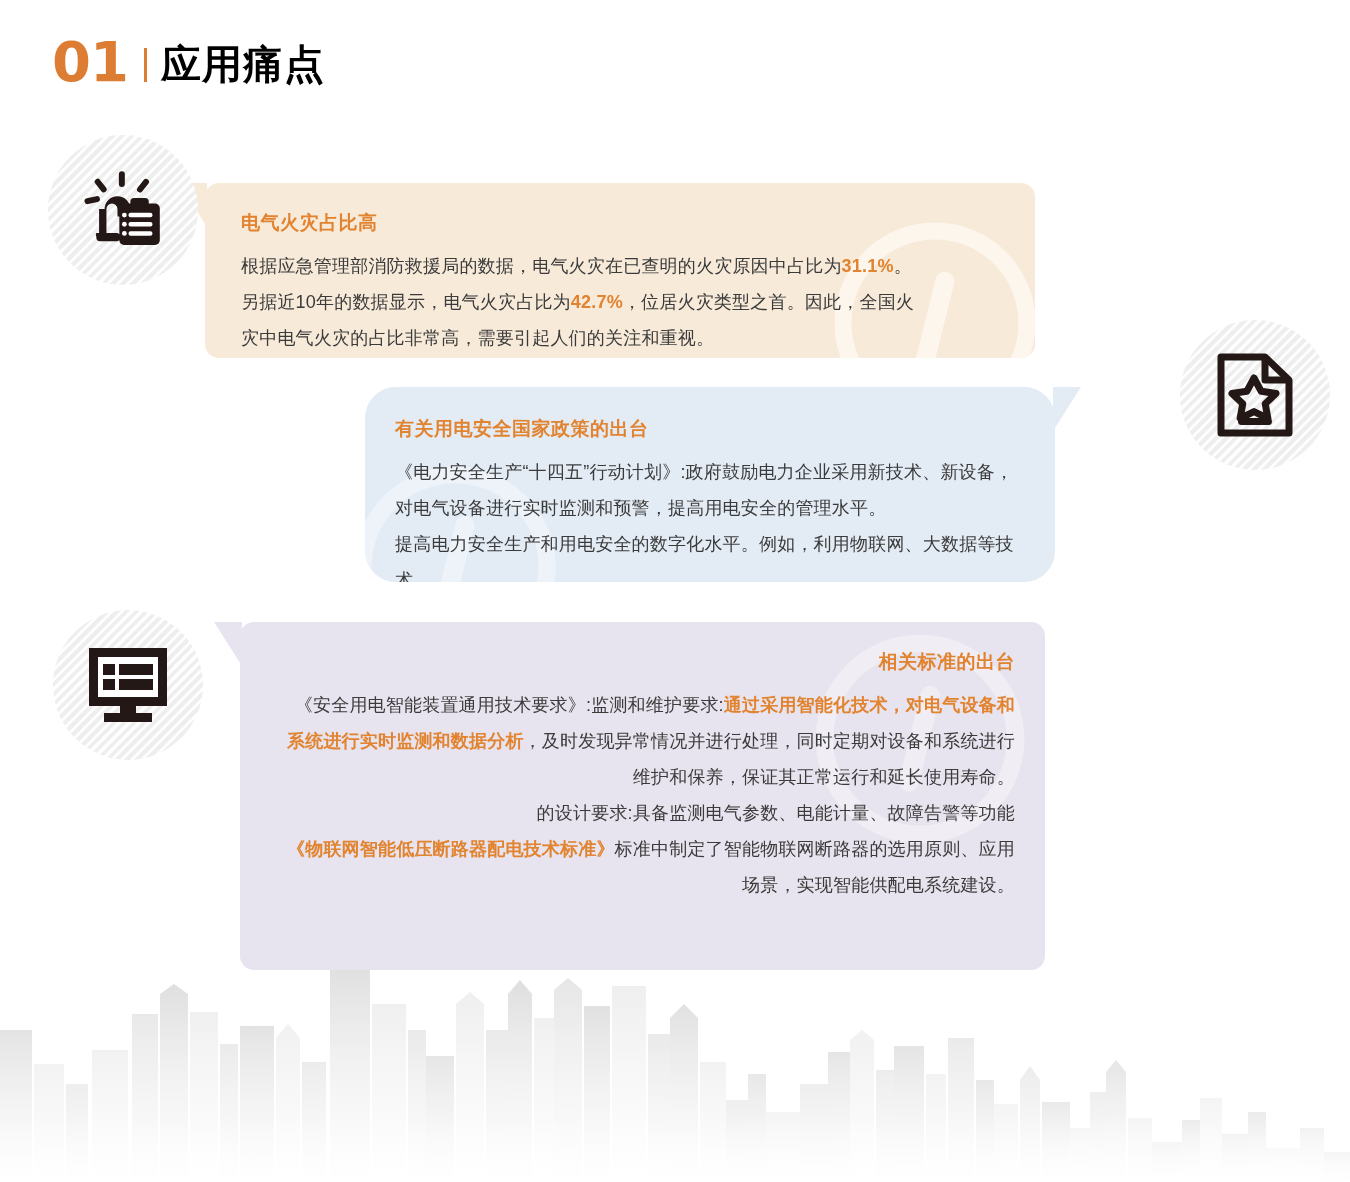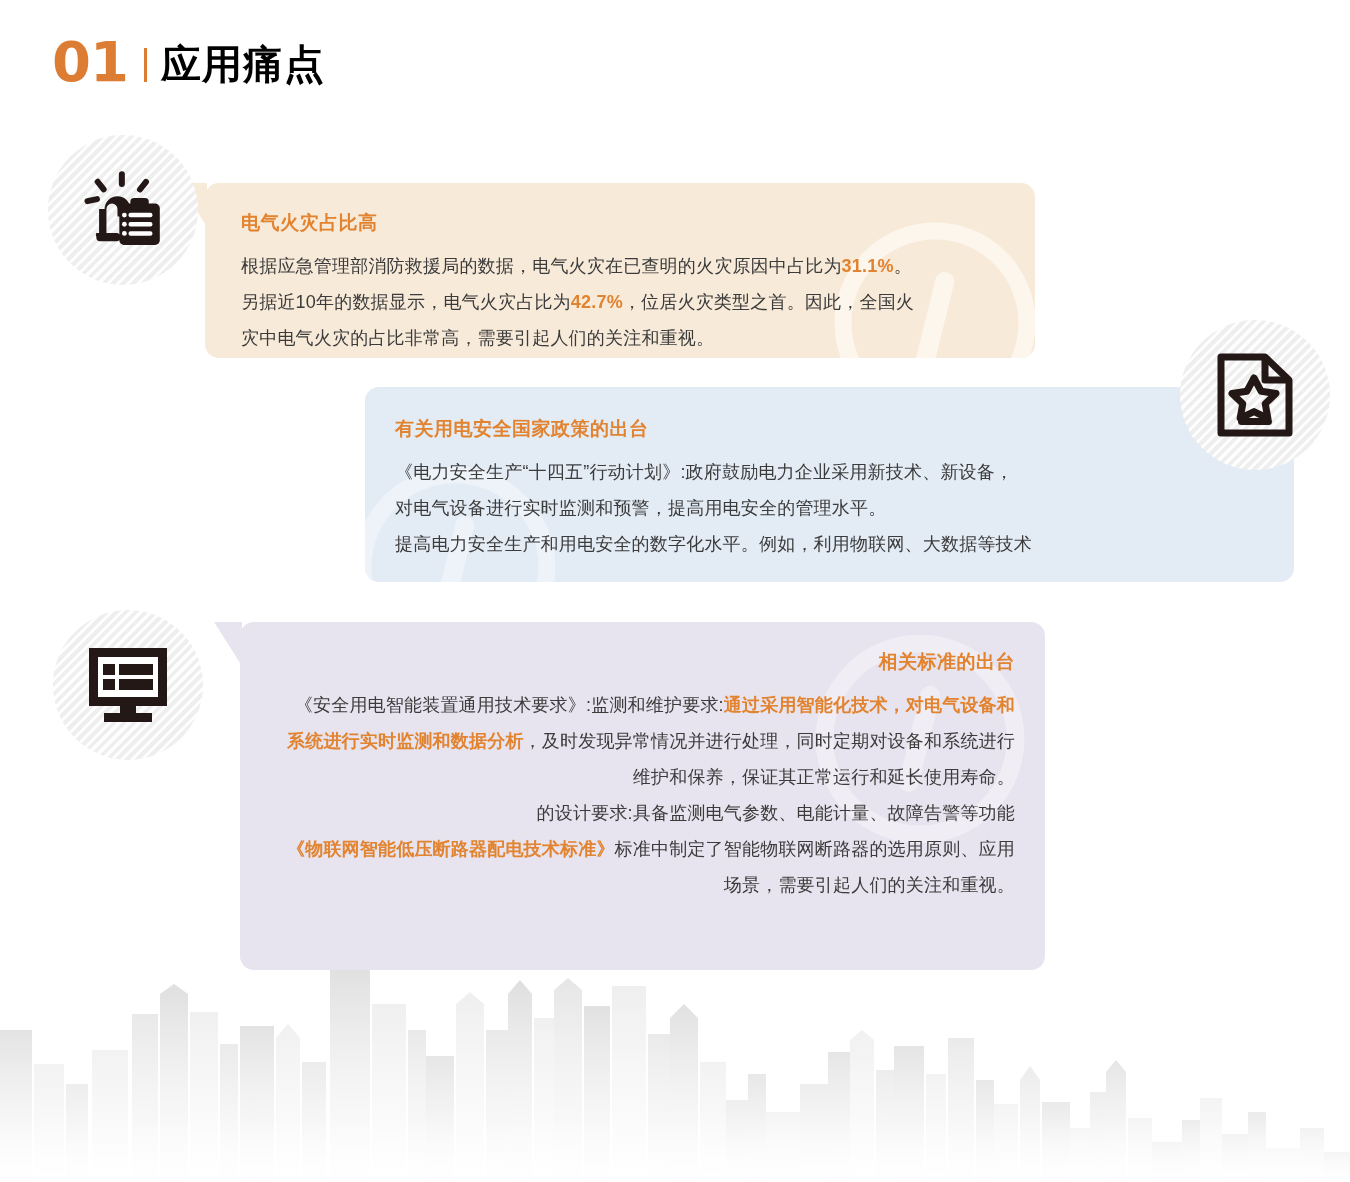--- a/index.html
+++ b/index.html
@@ -130,23 +130,24 @@
     left: -26px;
     top: 0px;
     border-top: 0px solid transparent;
     border-right: 28px solid #f8ead9;
     border-bottom: 44px solid transparent;
   }
 
   .card-2 {
     left: 365px;
     top: 387px;
-    width: 929px;
+    width: 690px;
     height: 195px;
     background: #e3ebf5;
+    border-radius: 31px;
   }
   .card-2 .tail {
     right: -26px;
     top: 0px;
     border-top: 0px solid transparent;
     border-left: 28px solid #e3ebf5;
     border-bottom: 44px solid transparent;
   }
 
   .card-3 {
@@ -241,21 +242,21 @@
       <rect x="120" y="78" width="19" height="104" rx="9" fill="#f0eef4" transform="rotate(14 130 130)"></rect>
     </svg>
     <div class="card-inner">
       <div class="card-title">相关标准的出台</div>
       <div class="card-body">
           <p><span>《安全用电智能装置通用技术要求》:监测和维护要求:</span><span class="hl">通过采用智能化技术，对电气设备和</span></p>
           <p><span class="hl">系统进行实时监测和数据分析</span><span>，及时发现异常情况并进行处理，同时定期对设备和系统进行</span></p>
           <p><span>维护和保养，保证其正常运行和延长使用寿命。</span></p>
           <p><span>的设计要求:具备监测电气参数、电能计量、故障告警等功能</span></p>
           <p><span class="hl">《物联网智能低压断路器配电技术标准》</span><span>标准中制定了智能物联网断路器的选用原则、应用</span></p>
-          <p><span>场景，需要引起人们的关注和重视。</span></p>
+          <p><span>场景，实现智能供配电系统建设。</span></p>
         </div>
     </div>
   </div>
   <div class="card card-3" style="background:none; overflow:visible; pointer-events:none;">
     <span class="tail"></span>
   </div>
 
   <div class="badge badge-1">
     <svg width="92" height="92" viewBox="0 0 100 100">
       <g fill="#231815">

